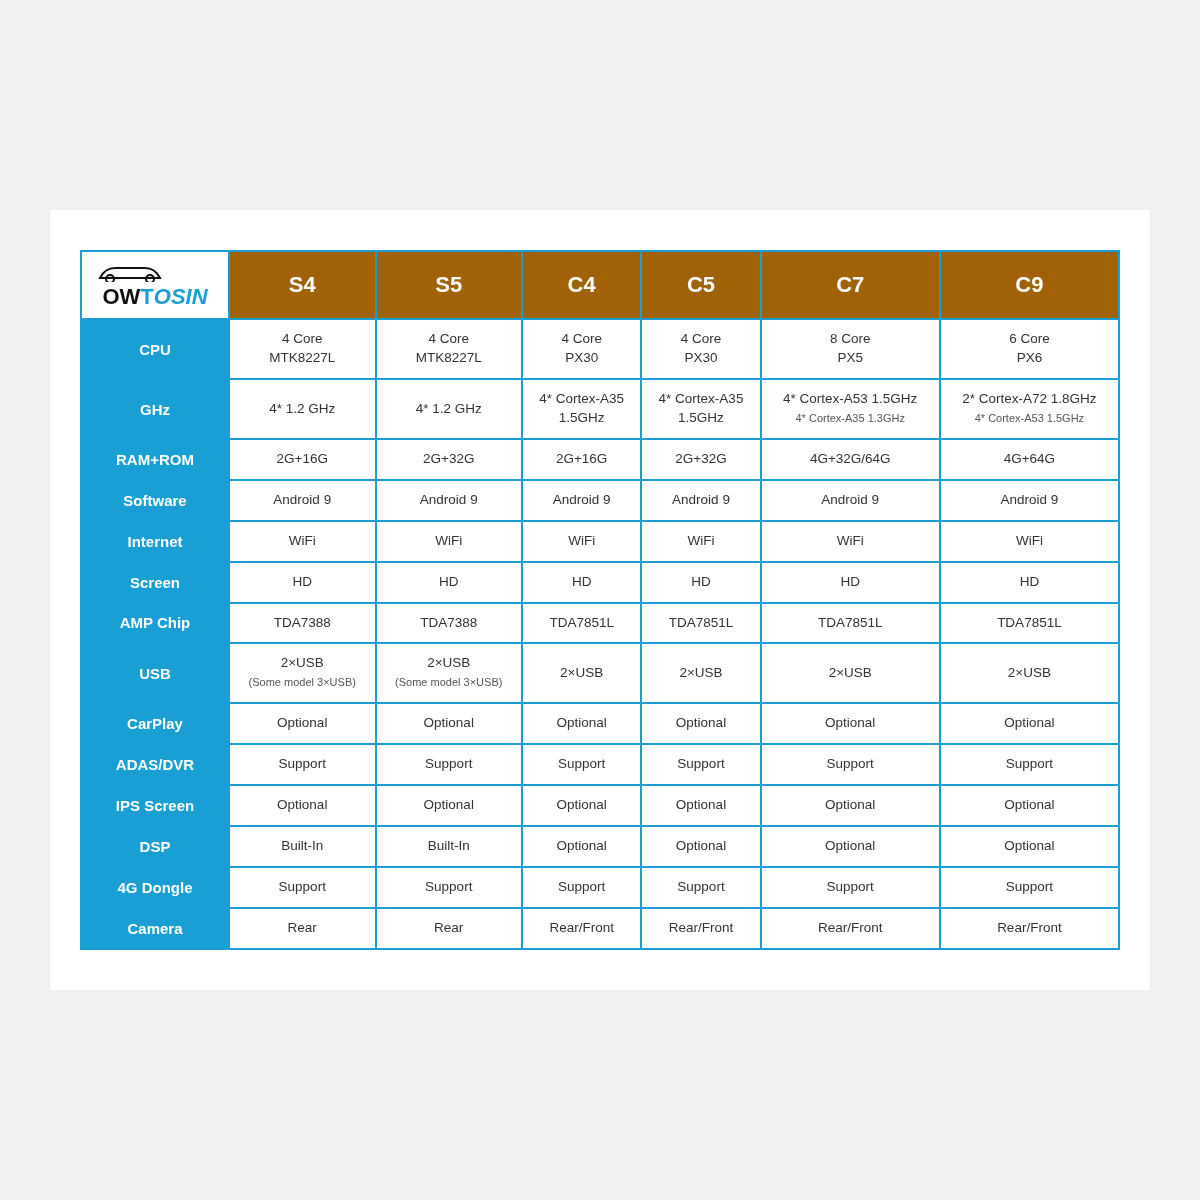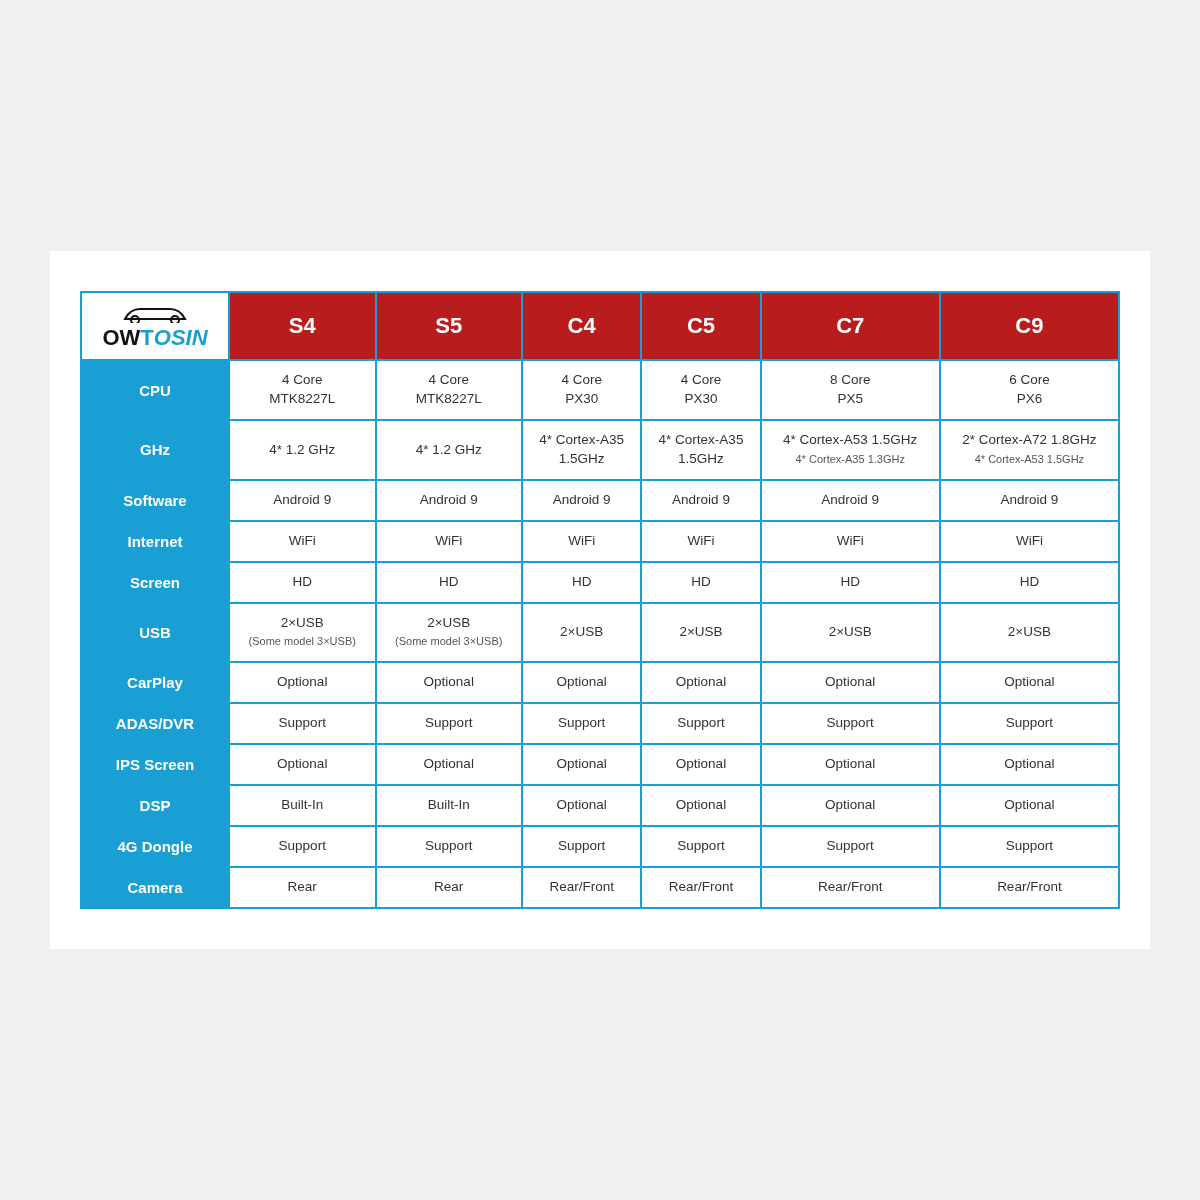--- a/index.html
+++ b/index.html
@@ -23,21 +23,21 @@
       border-collapse: collapse;
       border: 2px solid #1a9fd4;
     }
     th, td {
       border: 2px solid #1a9fd4;
       text-align: center;
       padding: 10px 6px;
       font-size: 14px;
     }
     .header-row th {
-      background-color: #b91c1c;
+      background-color: #a16207;
       color: white;
       font-size: 22px;
       font-weight: bold;
       padding: 14px 4px;
     }
     .header-row th.logo-cell {
       background-color: white;
       padding: 8px;
     }
     .row-label {
@@ -50,21 +50,20 @@
     }
     .data-cell {
       background-color: white;
       color: #333;
       font-size: 13.5px;
       line-height: 1.4;
     }
     .logo-container {
       display: flex;
       flex-direction: column;
-      align-items: center;
       justify-content: center;
     }
     .logo-text {
       font-size: 22px;
       font-weight: bold;
       color: #111;
       letter-spacing: 0px;
     }
     .logo-text .ow {
       color: #111;
@@ -119,20 +118,29 @@
         <tr>
           <th class="row-label">GHz</th>
           <td class="data-cell">4* 1.2 GHz</td>
           <td class="data-cell">4* 1.2 GHz</td>
           <td class="data-cell">4* Cortex-A35<br>1.5GHz</td>
           <td class="data-cell">4* Cortex-A35<br>1.5GHz</td>
           <td class="data-cell">4* Cortex-A53 1.5GHz<br><span class="small-note">4* Cortex-A35 1.3GHz</span></td>
           <td class="data-cell">2* Cortex-A72 1.8GHz<br><span class="small-note">4* Cortex-A53 1.5GHz</span></td>
         </tr>
         <tr>
+          <th class="row-label">RAM+ROM</th>
+          <td class="data-cell">2G+16G</td>
+          <td class="data-cell">2G+32G</td>
+          <td class="data-cell">2G+16G</td>
+          <td class="data-cell">2G+32G</td>
+          <td class="data-cell">4G+32G/64G</td>
+          <td class="data-cell">4G+64G</td>
+        </tr>
+        <tr>
           <th class="row-label">Software</th>
           <td class="data-cell">Android 9</td>
           <td class="data-cell">Android 9</td>
           <td class="data-cell">Android 9</td>
           <td class="data-cell">Android 9</td>
           <td class="data-cell">Android 9</td>
           <td class="data-cell">Android 9</td>
         </tr>
         <tr>
           <th class="row-label">Internet</th>
@@ -144,20 +152,29 @@
           <td class="data-cell">WiFi</td>
         </tr>
         <tr>
           <th class="row-label">Screen</th>
           <td class="data-cell">HD</td>
           <td class="data-cell">HD</td>
           <td class="data-cell">HD</td>
           <td class="data-cell">HD</td>
           <td class="data-cell">HD</td>
           <td class="data-cell">HD</td>
+        </tr>
+        <tr>
+          <th class="row-label">AMP Chip</th>
+          <td class="data-cell">TDA7388</td>
+          <td class="data-cell">TDA7388</td>
+          <td class="data-cell">TDA7851L</td>
+          <td class="data-cell">TDA7851L</td>
+          <td class="data-cell">TDA7851L</td>
+          <td class="data-cell">TDA7851L</td>
         </tr>
         <tr>
           <th class="row-label">USB</th>
           <td class="data-cell">2×USB<br><span class="small-note">(Some model 3×USB)</span></td>
           <td class="data-cell">2×USB<br><span class="small-note">(Some model 3×USB)</span></td>
           <td class="data-cell">2×USB</td>
           <td class="data-cell">2×USB</td>
           <td class="data-cell">2×USB</td>
           <td class="data-cell">2×USB</td>
         </tr>

